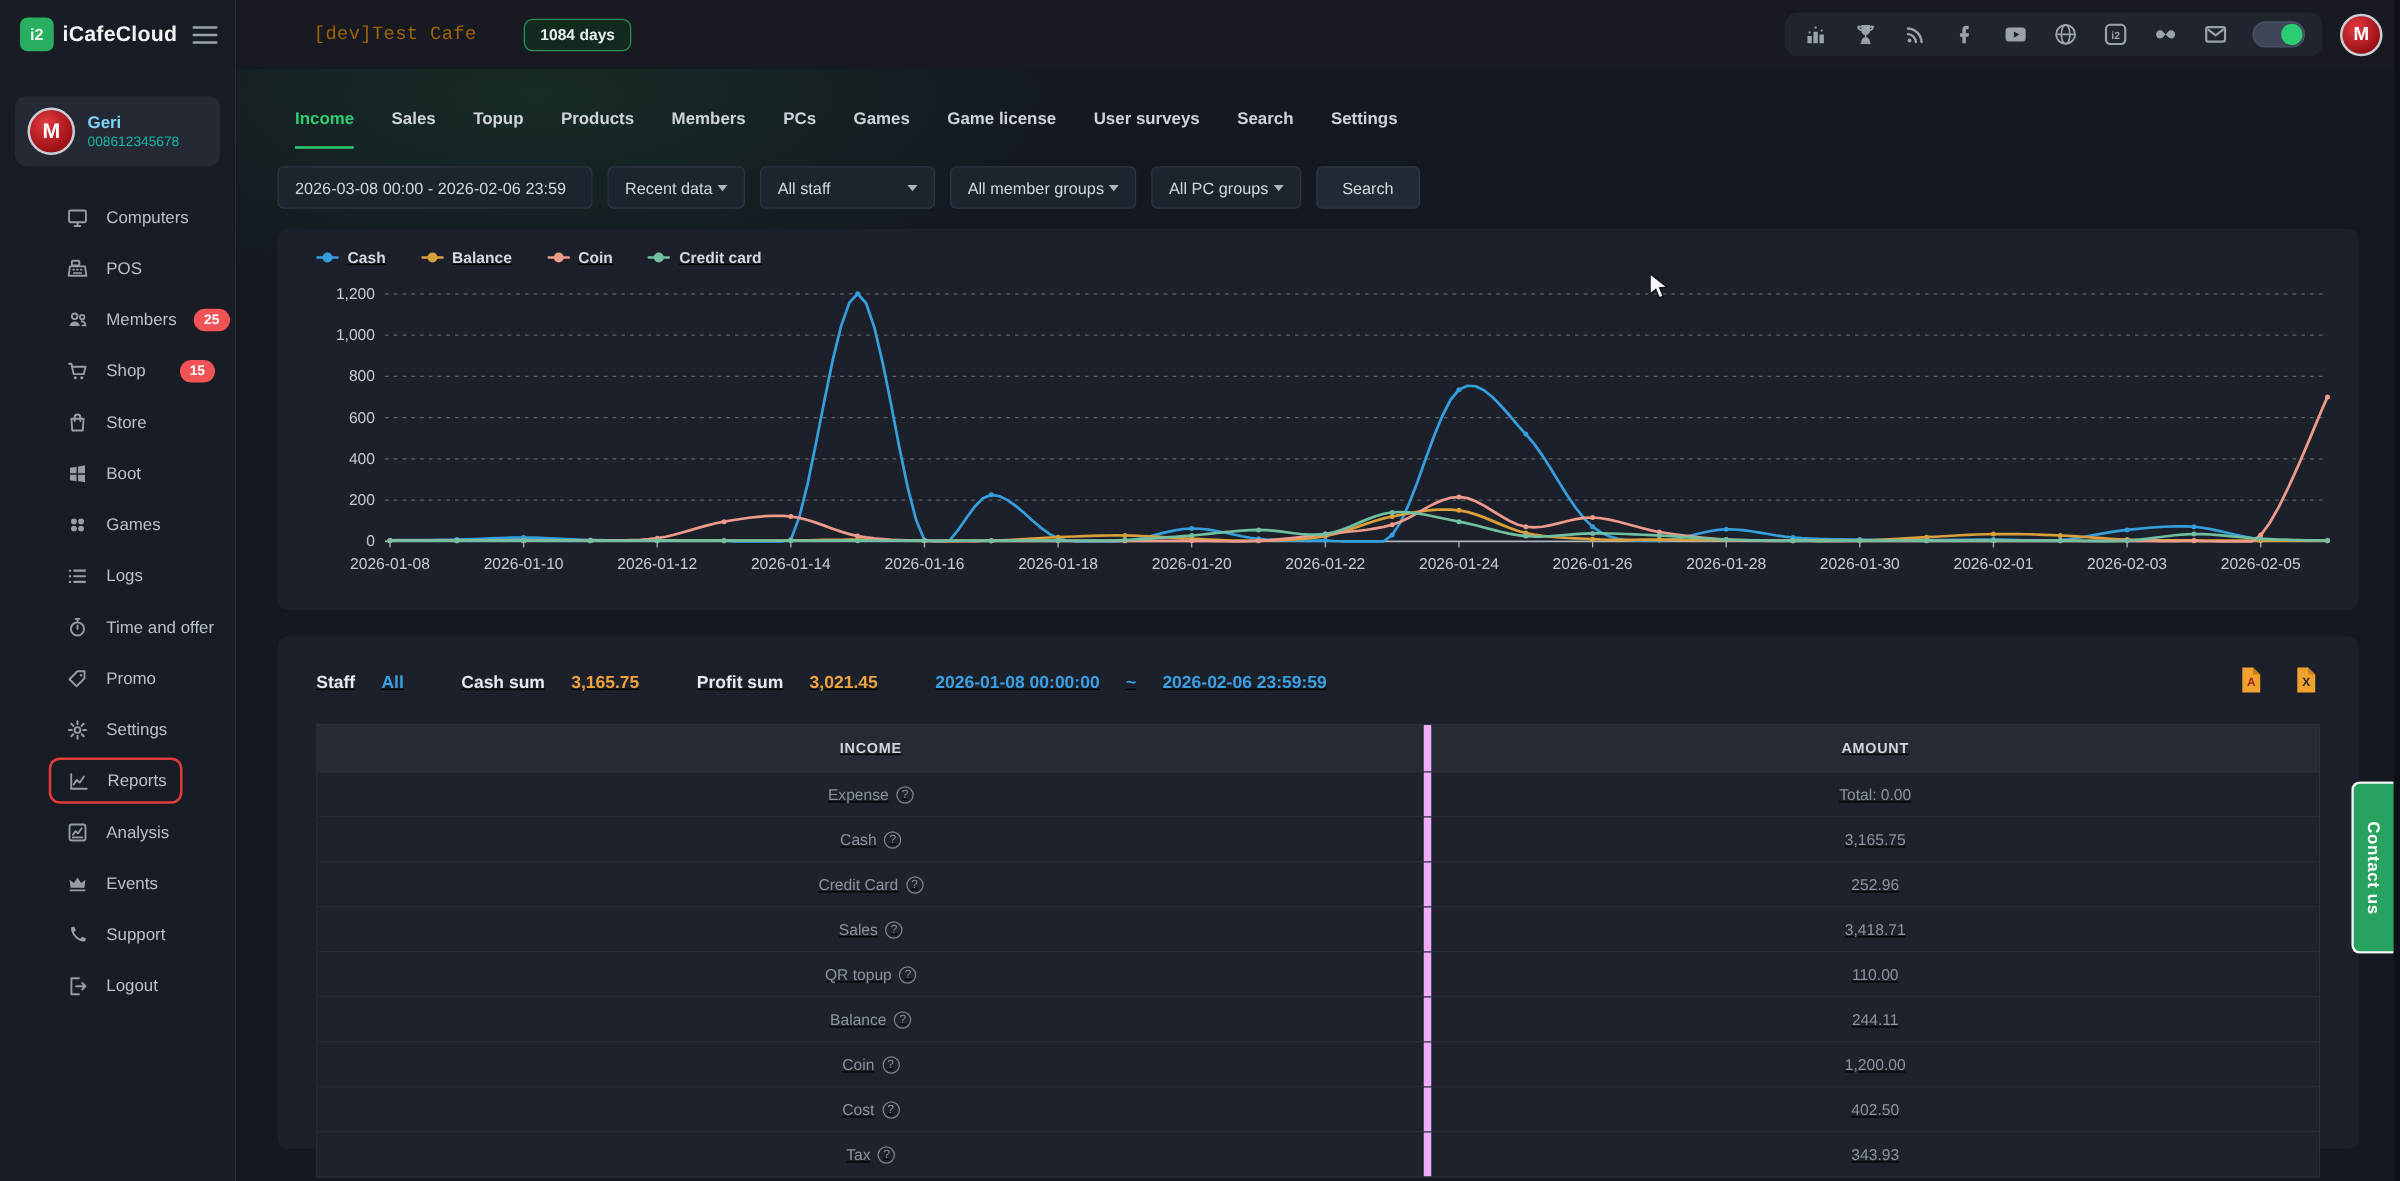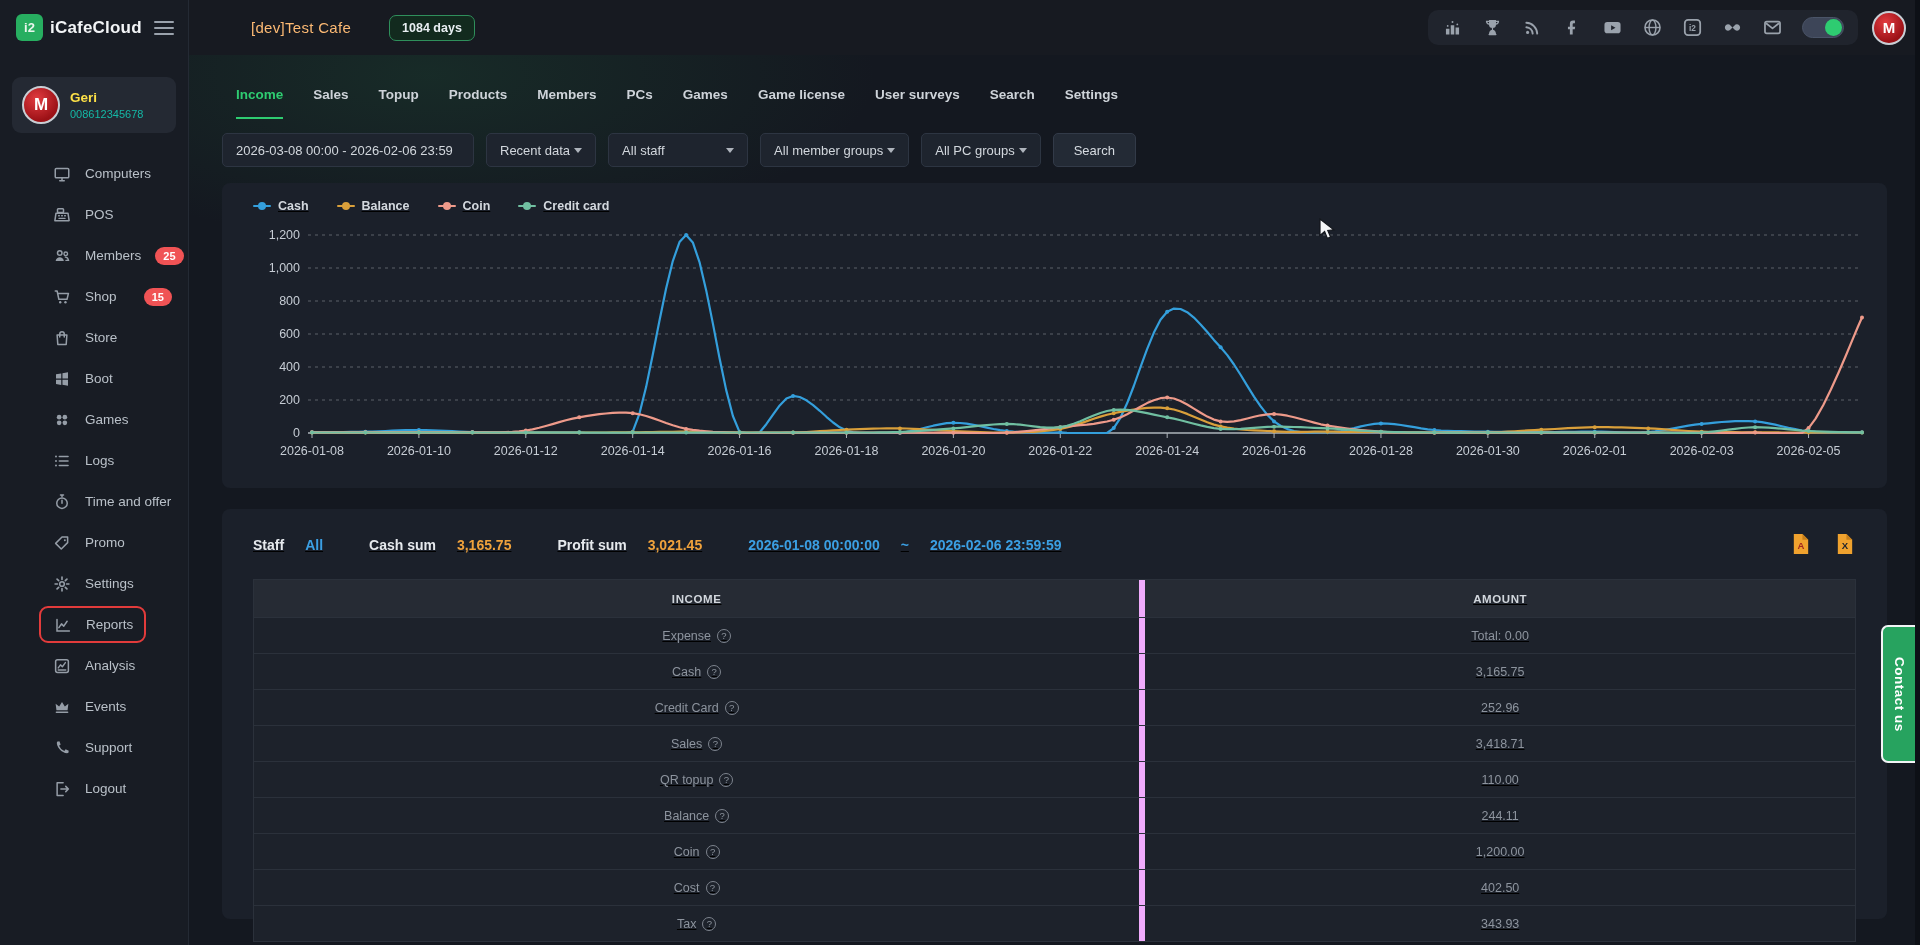--- a/index.html
+++ b/index.html
@@ -10,33 +10,33 @@
   
   .sidebar { width:189px; min-width:189px; background:#181c24; border-right:1px solid #242a34; display:flex; flex-direction:column; }
   .logo-row { height:55px; display:flex; align-items:center; padding:0 14px 0 16px; gap:7px; }
   .logo-badge { width:27px; height:27px; border-radius:6px; background:#27ae60; color:#eaf6ee; display:flex; align-items:center; justify-content:center; font-weight:bold; font-size:13px; }
   .logo-text { color:#f2f4f6; font-weight:bold; font-size:17px; letter-spacing:.2px; flex:1; }
   .hamburger { width:20px; cursor:pointer; display:flex; flex-direction:column; gap:4px; }
   .hamburger span { display:block; height:2px; background:#9aa2ac; border-radius:1px; }
   .user-card { margin:22px 12px 10px 12px; background:#242933; border-radius:9px; padding:9px 10px; display:flex; align-items:center; gap:10px; }
   .avatar { width:38px; height:38px; border-radius:50%; background:radial-gradient(circle at 38% 32%, #e23b40, #9c1116 70%); border:2px solid #c9ced4; color:#fff; font-weight:bold; font-size:17px; display:flex; align-items:center; justify-content:center; }
   .avatar.small { width:34px; height:34px; font-size:15px; }
-  .user-name { color:#fde047; font-size:13.5px; font-weight:bold; }
+  .user-name { color:#7dd3fc; font-size:13.5px; font-weight:bold; }
   .user-phone { color:#14b8a6; font-size:11px; margin-top:3px; }
   .menu { margin-top:10px;padding-left:29px; }
   .menu-item { height:41px; display:flex; align-items:center; gap:14px; padding-left:24px; color:#b9c0c8; font-size:13.5px; cursor:pointer; }
   .menu-item .mi-icon { width:18px; height:18px; color:#959da7; flex:none; }
   .menu-item .mi-icon svg { width:18px; height:18px; }
   .menu-item.highlight { height:37px; margin:2px 42px 2px 10px; padding-left:13px; border:2px solid #e23b3b; border-radius:9px; }
   .badge { margin-left:auto; margin-right:16px; background:#f05355; color:#fff; font-size:11px; font-weight:bold; border-radius:9px; padding:3px 8px; }
 
   
   .main-col { flex:1; display:flex; flex-direction:column; min-width:0; }
   .topbar { height:55px; display:flex; align-items:center; padding:0 14px 0 62px; gap:14px; background:#171a21; }
-  .cafe-name { color:#fdba74; font-size:15px; letter-spacing:.3px; }
+  .cafe-name { color:#a16207; font-size:15px; letter-spacing:.3px;font-family:Liberation Mono, monospace; }
   .days-badge { margin-left:24px; border:1px solid #2f8f5b; background:#122a1e; color:#e8eef2; font-size:12.5px; font-weight:bold; border-radius:7px; padding:5px 12px; }
   .tray { margin-left:auto; background:#20242d; border-radius:10px; padding:7px 14px; display:flex; align-items:center; gap:19px; }
   .tray-icon { width:21px; height:21px; color:#9aa2ac; cursor:pointer; }
   .tray-icon svg { width:21px; height:21px; }
   .toggle { width:42px; height:21px; border-radius:11px; background:#3d4558; position:relative; cursor:pointer; border:1px solid #4a5468; }
   .toggle .knob { position:absolute; right:1px; top:1px; width:17px; height:17px; border-radius:50%; background:#2ecc71; }
 
   
   .content { flex:1; position:relative; background:
       radial-gradient(640px 240px at 240px 20px, rgba(36,110,66,.22), transparent 70%),

